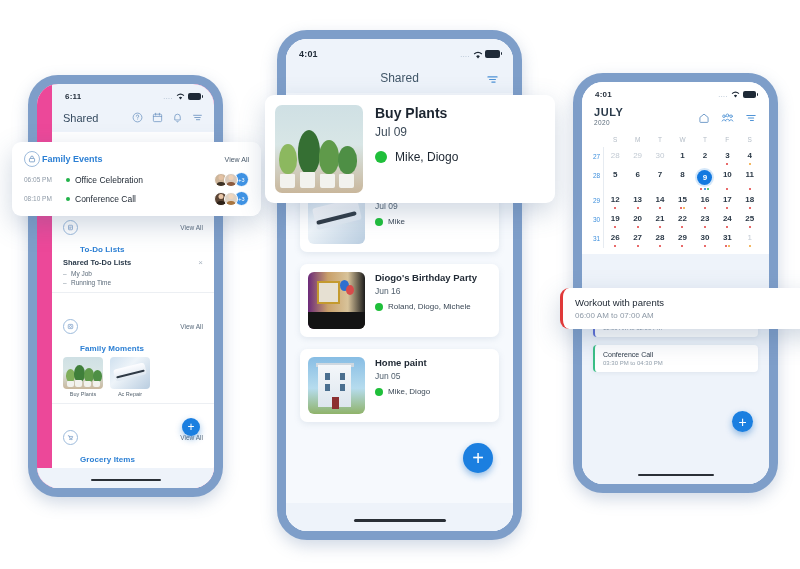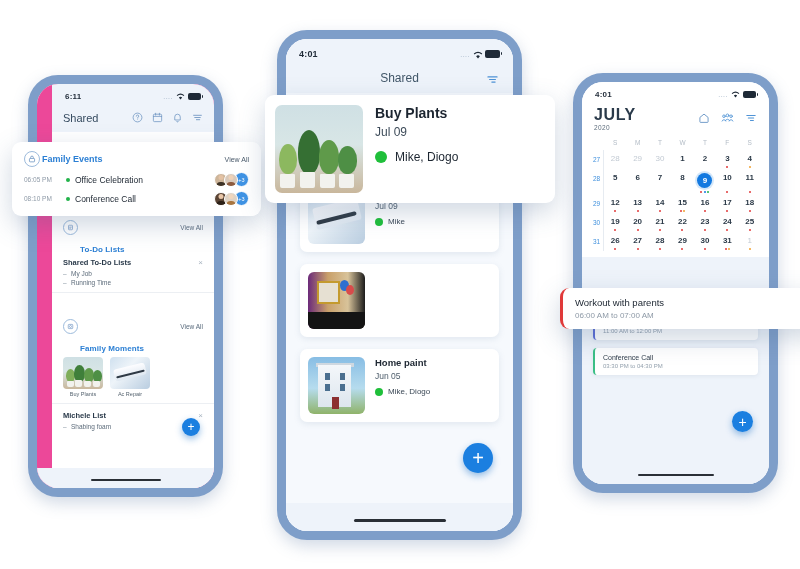--- a/index.html
+++ b/index.html
@@ -110,21 +110,21 @@
   .mc-title{font-size:9.5px;color:#222b36;font-weight:700;margin-bottom:3px;}
   .mc-date{font-size:8.5px;color:#51606e;margin-bottom:6px;}
   .mc-people{display:flex;align-items:center;gap:5px;font-size:8px;color:#3b4856;}
   .gdot{width:8px;height:8px;border-radius:50%;background:#1fbf3a;flex:none;}
   .month-sep{text-align:right;font-size:8px;color:#5e6c7a;padding:2px 16px 7px 0;}
 
   
   #phone-right{left:573px;top:73px;width:205px;height:420px;}
   #phone-right .screen{background:#eef3fa;}
   .r-header{background:#fff;padding:5px 12px 2px 12px;display:flex;align-items:flex-start;justify-content:space-between;}
-  .r-month{font-size:16px;color:#2a3a4a;font-weight:700;letter-spacing:.6px;line-height:1.05;}
+  .r-month{font-size:11px;color:#2a3a4a;font-weight:700;letter-spacing:.6px;line-height:1.05;}
   .r-year{font-size:6.5px;color:#5d6d7c;letter-spacing:.4px;}
   .r-icons{display:flex;align-items:center;gap:11px;padding-top:3px;}
   .cal{background:#fff;padding:3px 8px 6px 8px;}
   .cal-grid{display:grid;grid-template-columns:14px repeat(7,1fr);}
   .dow{font-size:6.5px;color:#b3bcc6;text-align:center;padding:3px 0 4px 0;}
   .wk{font-size:6.5px;color:#3f90dd;text-align:center;padding-top:6px;border-right:1px solid #e6ebf1;}
   .day{position:relative;text-align:center;padding:4px 0 6px 0;font-size:8px;color:#2b3947;font-weight:700;}
   .day.mute{color:#c2cad3;font-weight:400;}
   .day .sel{
     display:inline-flex;align-items:center;justify-content:center;
@@ -304,20 +304,33 @@
               <div class="thumb img-ac">
                 <span class="unit"></span>
                   <span class="vent"></span>
               </div>
               <div class="thumb-cap">Ac Repair</div>
             </div>
           </div>
         </div>
 
         <div class="sect" style="border-bottom:none;">
+          <div class="sect-head">
+            <span class="sect-left">
+              <span class="sect-ic">
+                <svg width="7" height="7" viewBox="0 0 14 14" fill="none" stroke="#6f95c2" stroke-width="1.3">
+                    <path d="M2.6 3.4h1.5l1.5 5.2h4.6l1.2-3.7H4.8" stroke-linecap="round" stroke-linejoin="round"></path>
+                    <circle cx="6" cy="10.6" r=".8"></circle>
+                    <circle cx="9.6" cy="10.6" r=".8"></circle>
+                  </svg>
+              </span>
+              <span class="sect-title">Grocery Items</span>
+            </span>
+            <span class="view-all">View All</span>
+          </div>
           <div class="row-x">
             <span class="sub-title">Michele List</span>
             <span class="close-x">×</span>
           </div>
           <div class="bullet-li">Shabing foam</div>
         </div>
 
         <div class="fab" id="fab-left" style="right:14px;bottom:52px;width:18px;height:18px;font-size:12px;">+</div>
       </div>
 
@@ -370,20 +383,28 @@
           </div>
         </div>
 
 
         <div class="mcard">
           <div class="thumb img-bday">
             <span class="frame"></span>
             <span class="ball" style="left:56%;top:14%;width:9px;height:11px;background:#2f6fd0;"></span>
             <span class="ball" style="left:66%;top:22%;width:8px;height:10px;background:#d84b4b;"></span>
             <span class="band"></span>
+          </div>
+          <div>
+            <div class="mc-title">Diogo's Birthday Party</div>
+            <div class="mc-date">Jun 16</div>
+            <div class="mc-people">
+              <span class="gdot"></span>
+              <span>Roland, Diogo, Michele</span>
+            </div>
           </div>
         </div>
 
         <div class="mcard">
           <div class="thumb img-house">
             <span class="roof"></span>
             <span class="bld"></span>
             <span class="win" style="left:30%;top:28%;width:5px;height:7px;"></span>
             <span class="win" style="left:56%;top:28%;width:5px;height:7px;"></span>
             <span class="win" style="left:30%;top:48%;width:5px;height:7px;"></span>

